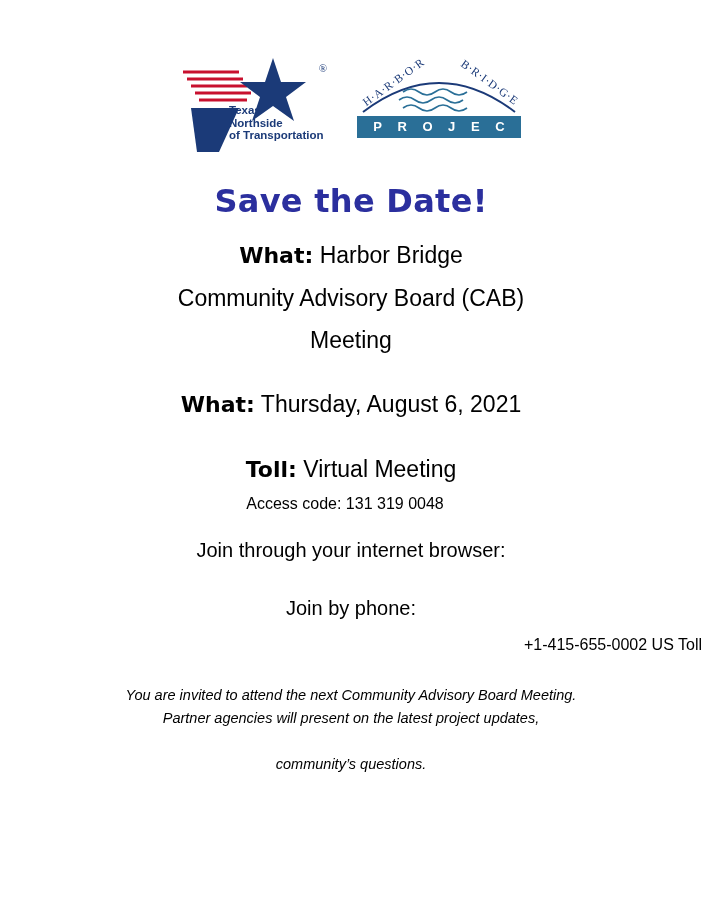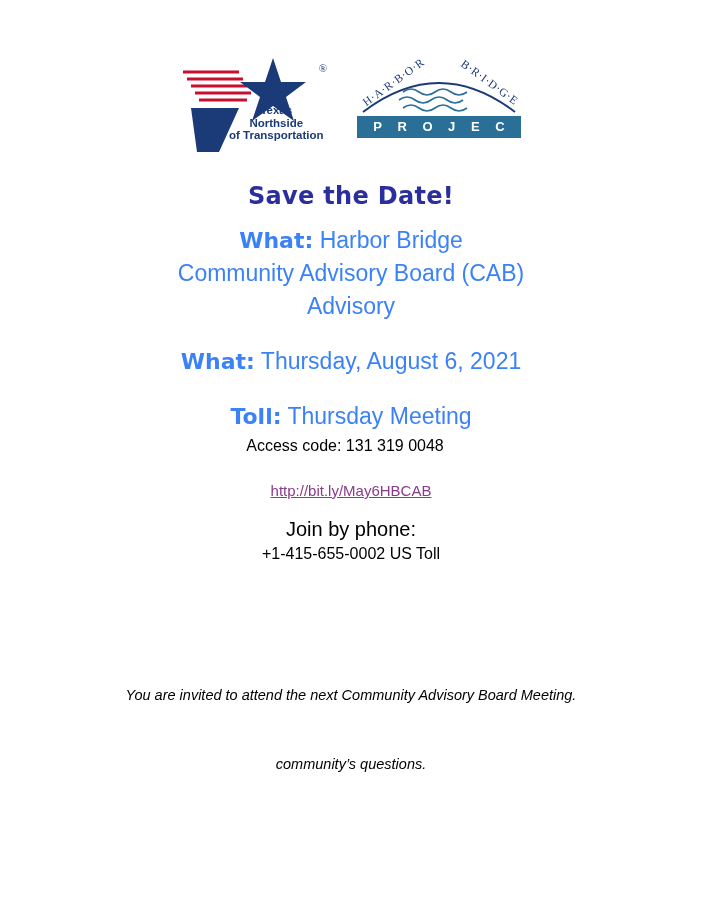--- a/index.html
+++ b/index.html
@@ -53,21 +53,20 @@
   .txdot-words {
     position: absolute;
     left: 52px;
     top: 48px;
     font-family: "Liberation Sans", sans-serif;
     font-weight: bold;
     font-size: 11.5px;
     line-height: 12.5px;
     color: #1b3a78;
     letter-spacing: 0px;
-    text-align: center;
   }
 
   
   .hbp {
     width: 172px;
     height: 100px;
     position: relative;
   }
   .hbp-arc {
     position: relative;
@@ -108,32 +107,32 @@
     position: absolute;
     top: 182px;
     left: 0;
     width: 702px;
     text-align: center;
   }
 
   .title {
     font-family: "DejaVu Sans", sans-serif;
     font-weight: bold;
-    font-size: 24px;
+    font-size: 32px;
     color: #2b2f9e;
     margin: 0 0 14px 0;
     letter-spacing: 0.3px;
   }
 
   .block {
     font-size: 23px;
-    line-height: 33px;
+    line-height: 42px;
     margin: 0;
     padding: 0 70px;
-    color: #3b82f6;
+    color: #000000;
   }
   .lead {
     font-family: "DejaVu Sans", sans-serif;
     font-weight: bold;
     font-size: 22px;
   }
 
   .spacer-sm { height: 18px; }
   .spacer-md { height: 22px; }
 
@@ -152,25 +151,26 @@
   .link {
     font-size: 15px;
     color: #8a3c8a;
     text-decoration: underline;
     display: inline-block;
     margin-top: 3px;
   }
 
   .phone-head {
     font-size: 20px;
-    margin: 0;
+    margin: 16px;
   }
   .phone-num {
     font-size: 16px;
     margin: 4px 0 0 0;
+    text-align: right;
   }
 
   .invite {
     position: absolute;
     top: 684px;
     left: 0;
     width: 702px;
     text-align: center;
     font-style: italic;
     font-size: 14.5px;
@@ -229,49 +229,49 @@
   </div>
 
   <div class="content">
 
     <h1 class="title">Save the Date!</h1>
 
     <p class="block">
       <span class="lead">What:</span>
       <span>Harbor Bridge</span><br>
       <span>Community Advisory Board (CAB)</span><br>
-      <span>Advisory</span>
+      <span>Meeting</span>
     </p>
 
     <div class="spacer-md"></div>
 
     <p class="block">
       <span class="lead">What:</span>
       <span>Thursday, August 6, 2021</span><br>
     </p>
 
     <div class="spacer-md"></div>
 
     <p class="block">
       <span class="lead">Toll:</span>
-      <span>Thursday Meeting</span>
+      <span>Virtual Meeting</span>
     </p>
     <p class="small-line">Access code: 131 319 0048</p>
 
     <div class="spacer-md"></div>
 
-    <a class="link" href="#">http://bit.ly/May6HBCAB</a>
+    <p class="join-line">Join through your internet browser:</p>
 
     <div class="spacer-sm"></div>
 
     <p class="phone-head">Join by phone:</p>
     <p class="phone-num">+1-415-655-0002 US Toll</p>
 
   </div>
 
   <div class="invite">
     <span>You are invited to attend the next Community Advisory Board Meeting.</span><br>
-    <br>
+    <span>Partner agencies will present on the latest project updates,</span><br>
     <br>
     <span>community’s questions.</span>
   </div>
 
 </div>
 
 </body></html>

